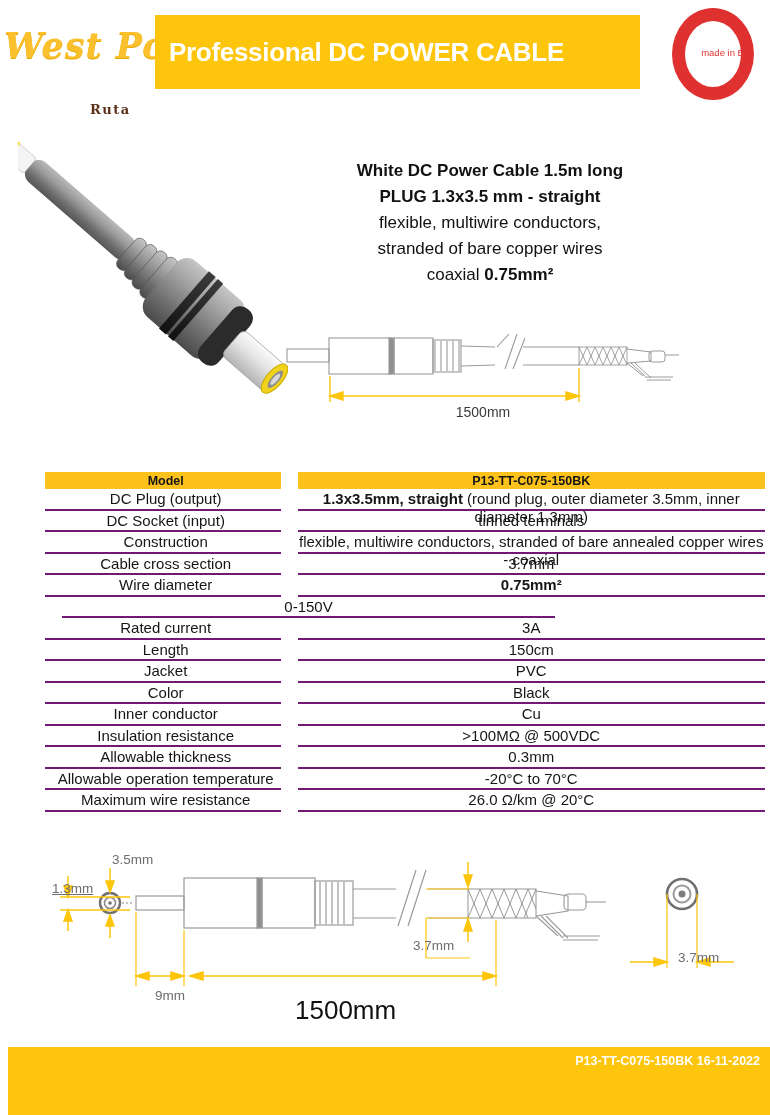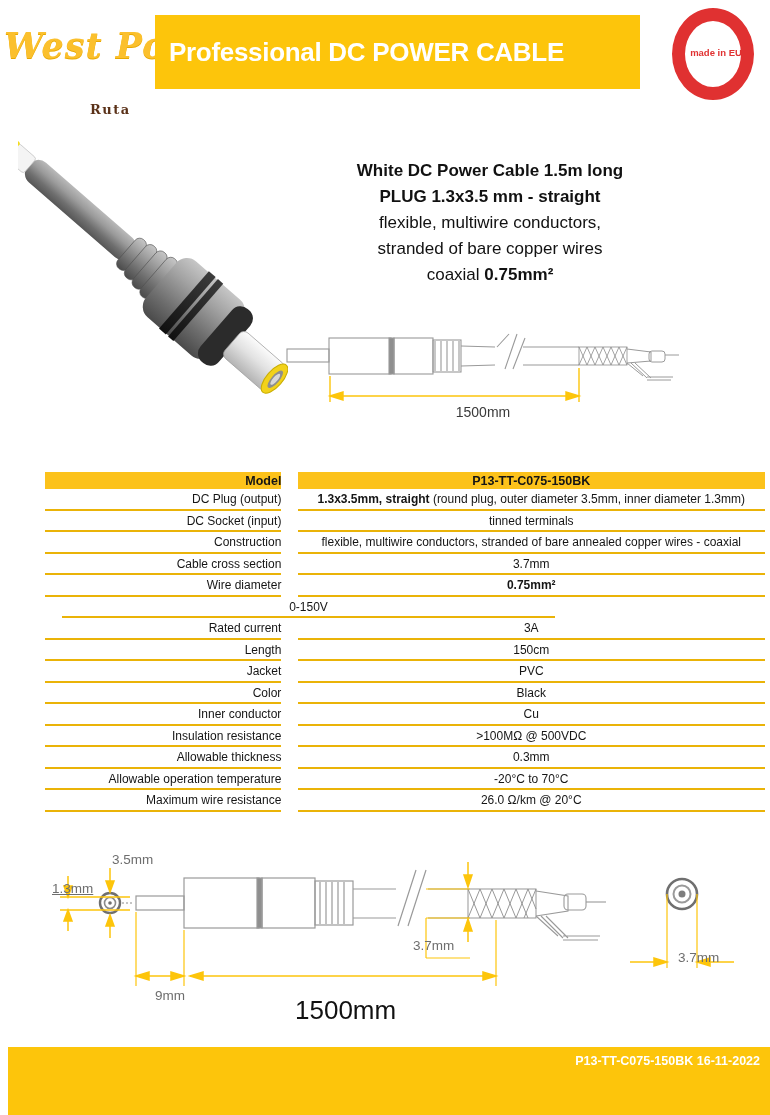--- a/index.html
+++ b/index.html
@@ -72,25 +72,25 @@
   #eu-ring {
     position: absolute;
     left: 0; top: 0;
     width: 82px; height: 92px;
     border: 13px solid #E03131;
     border-radius: 50%;
     box-sizing: border-box;
   }
   #eu-text {
     position: absolute;
-    left: 3px; top: 39px;
+    left: 13px; top: 39px;
     width: 82px;
     text-align: center;
     font-size: 9.5px;
-    font-weight: bold;
+    font-weight: normal;
     color: #E03131;
   }
 
   
   #product-photo {
     position: absolute;
     left: 18px; top: 108px;
     width: 270px; height: 330px;
   }
 
@@ -129,31 +129,31 @@
     position: absolute;
     left: 45px; top: 472px;
     width: 720px;
   }
   .spec-row {
     display: flex;
     width: 100%;
   }
   .spec-label, .spec-value {
     box-sizing: border-box;
-    font-size: 12px;
+    font-size: 15px;
     color: #151515;
-    border-bottom: 2px solid #eab308;
+    border-bottom: 2px solid #701a75;
     height: 21.5px;
     line-height: 18px;
     padding-top: 1px;
   }
   .spec-label {
     width: 249px;
     padding-left: 5px;
-    text-align: right;
+    text-align: center;
   }
   .spec-gap {
     width: 17px;
   }
   .spec-value {
     width: 493px;
     text-align: center;
   }
   .spec-row.header .spec-label,
   .spec-row.header .spec-value {

